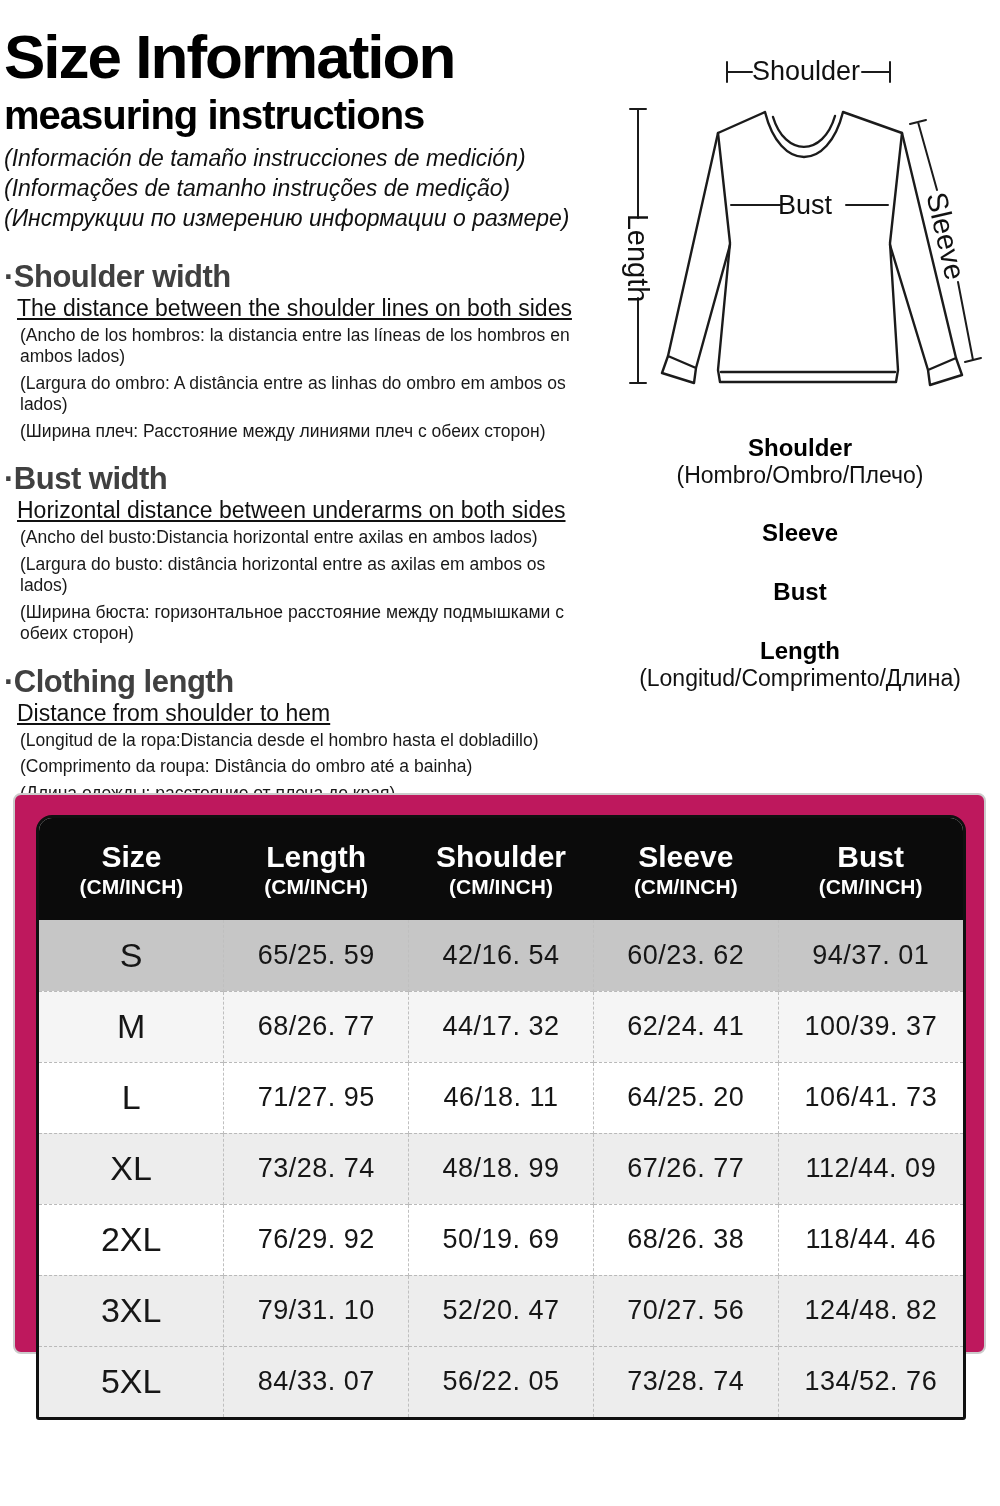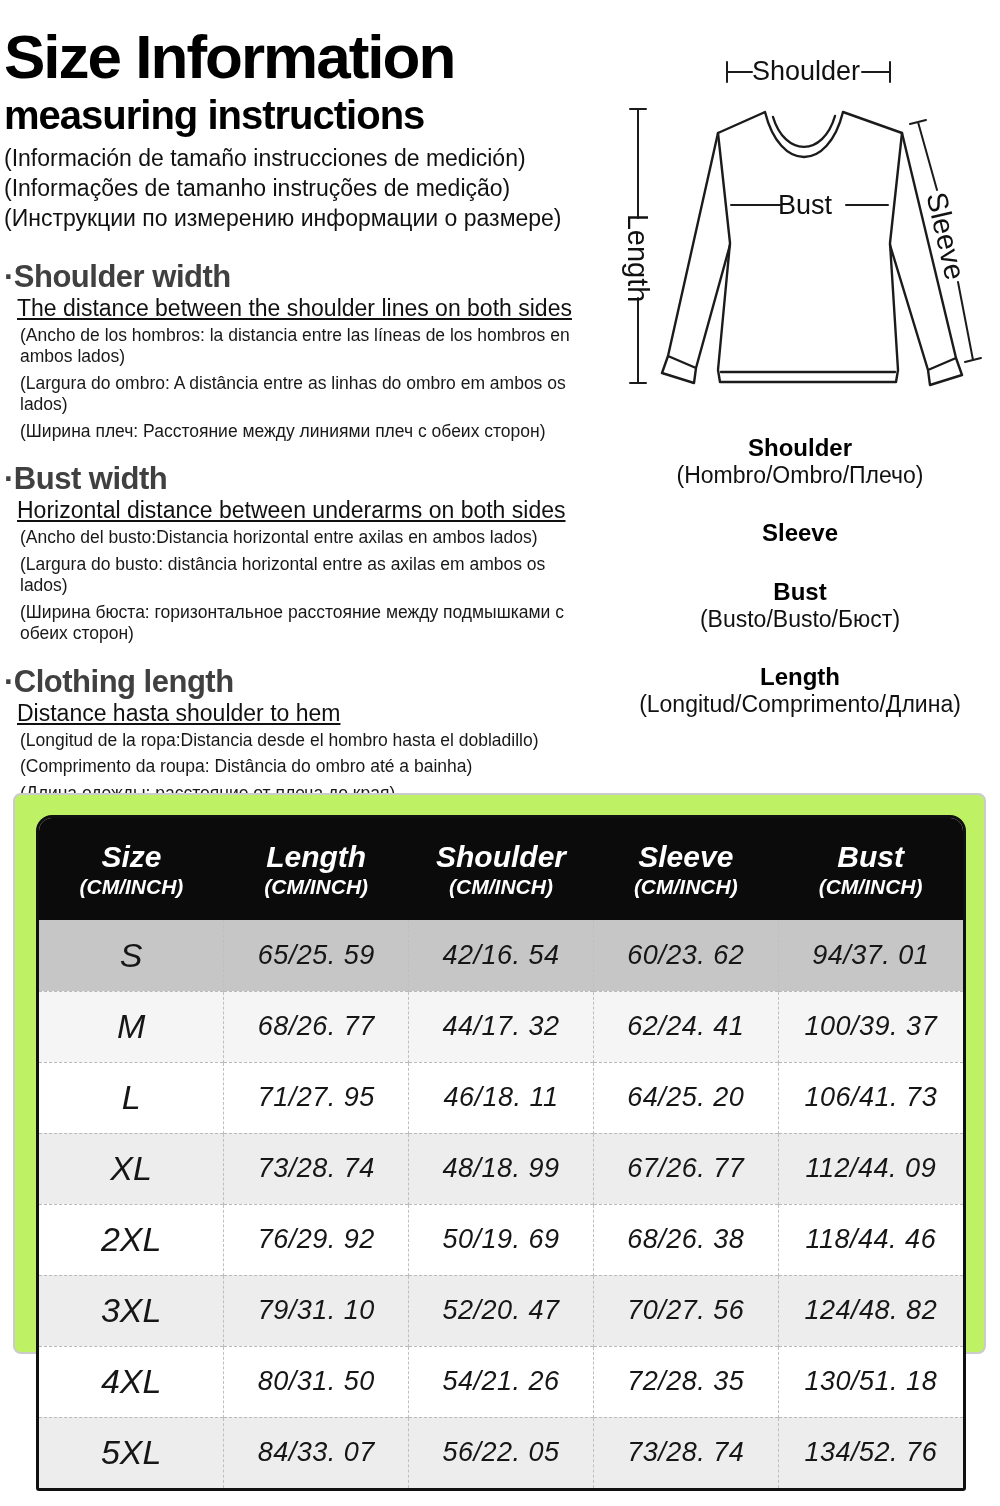--- a/index.html
+++ b/index.html
@@ -7,21 +7,21 @@
   body {
     width:1000px; height:1506px; position:relative; overflow:hidden;
     font-family:"Liberation Sans", sans-serif; color:#1a1a1a;
   }
 
   
   .left-col { position:absolute; left:4px; top:24px; width:585px; }
   .main-title { font-size:62px; font-weight:800; letter-spacing:-2px; color:#000; line-height:1.08; }
   .sub-title  { font-size:40px; font-weight:700; letter-spacing:-1px; color:#000; line-height:1.1; margin-top:2px; }
   .title-trans { margin-top:6px; }
-  .title-trans p { font-size:23px; line-height:30px; color:#111; }
+  .title-trans p { font-size:23px; line-height:30px; color:#111;font-style:italic; }
 
   .sections { margin-top:26px; }
   .section { margin-bottom:19px; }
   .section-title { font-size:31px; font-weight:700; color:#404040; line-height:36px; letter-spacing:-0.5px; }
   .section-desc  { font-size:23px; line-height:27px; color:#111; margin-left:13px;text-decoration:underline; }
   .section-trans { margin-left:16px; margin-top:3px; max-width:562px; }
   .section-trans p { font-size:17.5px; line-height:21.5px; color:#181818; margin-bottom:5px; }
 
   
   .diagram { position:absolute; left:600px; top:30px; width:400px; height:400px; }
@@ -29,21 +29,21 @@
 
   
   .legend { position:absolute; left:600px; top:434px; width:400px; text-align:center; }
   .legend-item { margin-bottom:31px; }
   .legend-name { font-size:24px; font-weight:700; color:#000; line-height:28px; }
   .legend-trans { font-size:23px; color:#111; line-height:26px; }
 
   
   .table-outer {
     position:absolute; left:13px; top:793px; width:973px; height:561px;
-    border:2px solid #cbcbcb; border-radius:8px; background:#bef264;font-style:italic;
+    border:2px solid #cbcbcb; border-radius:8px; background:#be185d;
   }
   .table-frame {
     position:absolute; left:21px; top:20px; width:930px;
     border:3px solid #101010; border-radius:16px 16px 3px 3px; overflow:hidden;
     background:#fff;
   }
   table.size-table { width:100%; border-collapse:collapse; table-layout:fixed; }
   .size-table thead th {
     background:#0b0b0b; color:#fff; height:102px; vertical-align:middle;
     border:none; padding:0;
@@ -90,21 +90,21 @@
       <div class="section-desc">Horizontal distance between underarms on both sides</div>
       <div class="section-trans">
         <p>(Ancho del busto:Distancia horizontal entre axilas en ambos lados)</p>
         <p>(Largura do busto: distância horizontal entre as axilas em ambos os lados)</p>
         <p>(Ширина бюста: горизонтальное расстояние между подмышками с обеих сторон)</p>
       </div>
     </div>
 
     <div class="section">
       <div class="section-title">·Clothing length</div>
-      <div class="section-desc">Distance hasta shoulder to hem</div>
+      <div class="section-desc">Distance from shoulder to hem</div>
       <div class="section-trans">
         <p>(Longitud de la ropa:Distancia desde el hombro hasta el dobladillo)</p>
         <p>(Comprimento da roupa: Distância do ombro até a bainha)</p>
         <p>(Длина одежды: расстояние от плеча до края)</p>
       </div>
     </div>
   </div>
 </div>
 
 <div class="diagram">
@@ -139,21 +139,20 @@
 <div class="legend">
   <div class="legend-item">
     <div class="legend-name">Shoulder</div>
     <div class="legend-trans">(Hombro/Ombro/Плечо)</div>
   </div>
   <div class="legend-item">
     <div class="legend-name">Sleeve</div>
   </div>
   <div class="legend-item">
     <div class="legend-name">Bust</div>
-    <div class="legend-trans">(Busto/Busto/Бюст)</div>
   </div>
   <div class="legend-item">
     <div class="legend-name">Length</div>
     <div class="legend-trans">(Longitud/Comprimento/Длина)</div>
   </div>
 </div>
 
 <div class="table-outer">
   <div class="table-frame">
     <table class="size-table">
@@ -217,27 +216,20 @@
           <td>68/26. 38</td>
           <td>118/44. 46</td>
         </tr>
         <tr class="row-alt">
           <td class="size-label">3XL</td>
           <td>79/31. 10</td>
           <td>52/20. 47</td>
           <td>70/27. 56</td>
           <td>124/48. 82</td>
         </tr>
-        <tr class="row-white">
-          <td class="size-label">4XL</td>
-          <td>80/31. 50</td>
-          <td>54/21. 26</td>
-          <td>72/28. 35</td>
-          <td>130/51. 18</td>
-        </tr>
         <tr class="row-alt">
           <td class="size-label">5XL</td>
           <td>84/33. 07</td>
           <td>56/22. 05</td>
           <td>73/28. 74</td>
           <td>134/52. 76</td>
         </tr>
       </tbody>
     </table>
   </div>

